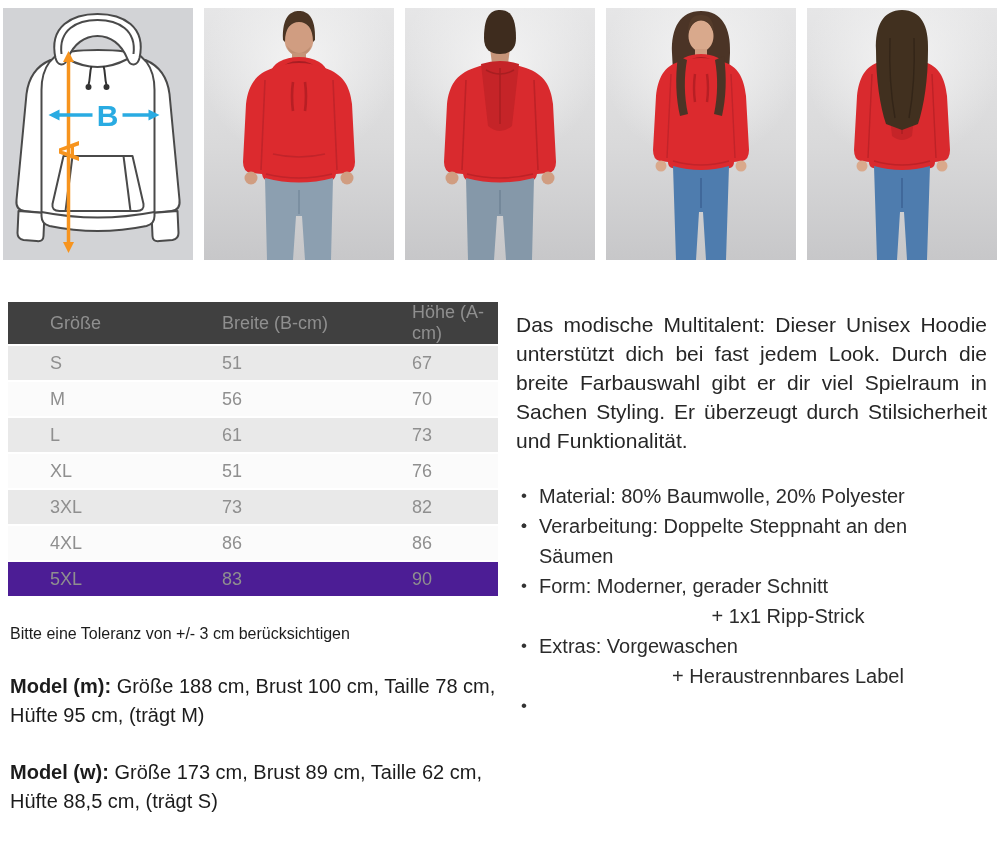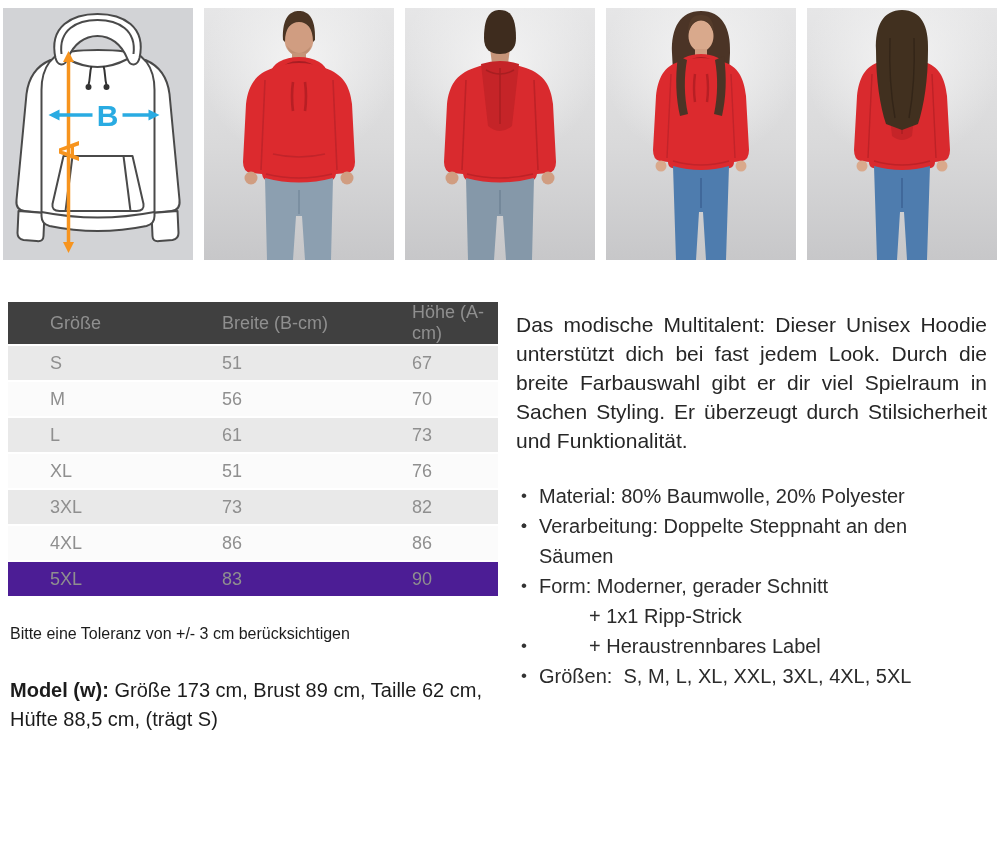--- a/index.html
+++ b/index.html
@@ -40,21 +40,21 @@
   .model.mw{margin-top:28px;}
   .model strong{font-weight:700;}
 
   
   .intro{margin:8px 0 1px 0;font-size:21px;line-height:29px;text-align:justify;
          color:#262626;}
   ul.specs{list-style:none;margin:26px 0 0 0;padding:0;font-size:20px;color:#2b2b2b;}
   ul.specs li{position:relative;padding-left:23px;line-height:30px;}
   ul.specs .dot{position:absolute;left:5px;top:0;font-size:17px;color:#333;}
   ul.specs .btext{white-space:pre-wrap;}
-  ul.specs .sub{padding-left:50px;line-height:30px;white-space:pre-wrap;}
+  ul.specs .sub{padding-left:50px;line-height:30px;white-space:pre-wrap;text-align:center;}
 </style>
 </head>
 <body>
 
 <div class="page">
 
   <div class="images-row">
 
     <figure class="tile diagram">
       <svg viewBox="0 0 195 252" preserveAspectRatio="xMidYMid slice">
@@ -228,32 +228,36 @@
             <tr>
               <td>5XL</td>
               <td>83</td>
               <td>90</td>
             </tr>
           </tbody>
       </table>
 
       <p class="tolerance">Bitte eine Toleranz von +/- 3 cm berücksichtigen</p>
 
+      <p class="model">
+        <strong>Model (m):</strong>
+        <span>Größe 188 cm, Brust 100 cm, Taille 78 cm, Hüfte 95 cm, (trägt M)</span>
+      </p>
 
       <p class="model mw">
         <strong>Model (w):</strong>
         <span>Größe 173 cm, Brust 89 cm, Taille 62 cm, Hüfte 88,5 cm, (trägt S)</span>
       </p>
     </div>
 
     <div class="right-col">
       <p class="intro">Das modische Multitalent: Dieser Unisex Hoodie unterstützt dich bei fast jedem Look. Durch die breite Farbauswahl gibt er dir viel Spielraum in Sachen Styling. Er überzeugt durch Stilsicherheit und Funktionalität.</p>
       <ul class="specs">
           <li><span class="dot">•</span><span class="btext">Material: 80% Baumwolle, 20% Polyester</span></li>
           <li><span class="dot">•</span></li>
           <li><span class="dot">•</span><span class="btext">Verarbeitung: Doppelte Steppnaht an den Säumen</span></li>
           <li><span class="dot">•</span><span class="btext">Form: Moderner, gerader Schnitt</span><div class="sub">+ 1x1 Ripp-Strick</div></li>
-          <li><span class="dot">•</span><div class="sub">+ Heraustrennbares Label</div></li>
-          <li><span class="dot">•</span><span class="btext">Größen:  S, M, L, XL, XXL, 3XL, 4XL, 5XL</span></li>
+          <li><span class="dot">•</span><span class="btext">Extras: Vorgewaschen</span><div class="sub">+ Heraustrennbares Label</div></li>
+          <li><span class="dot">•</span></li>
         </ul>
     </div>
   </div>
 </div>
 
 </body></html>

